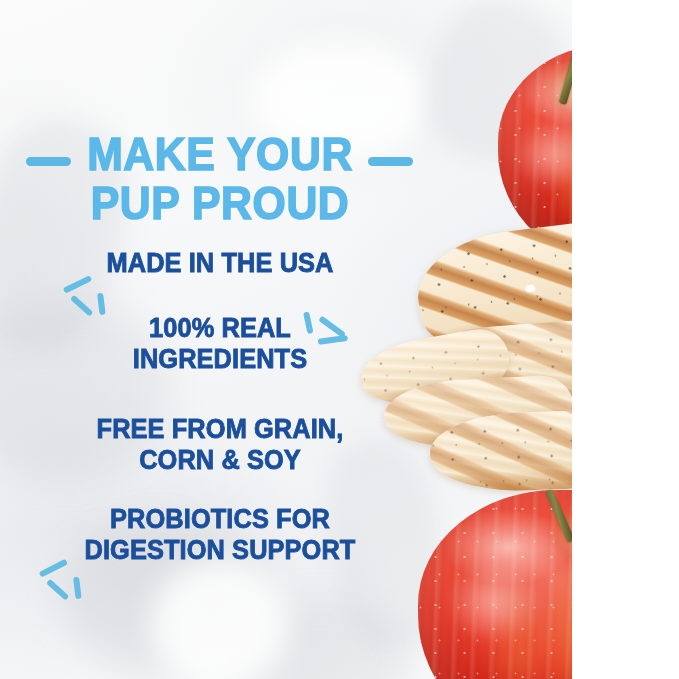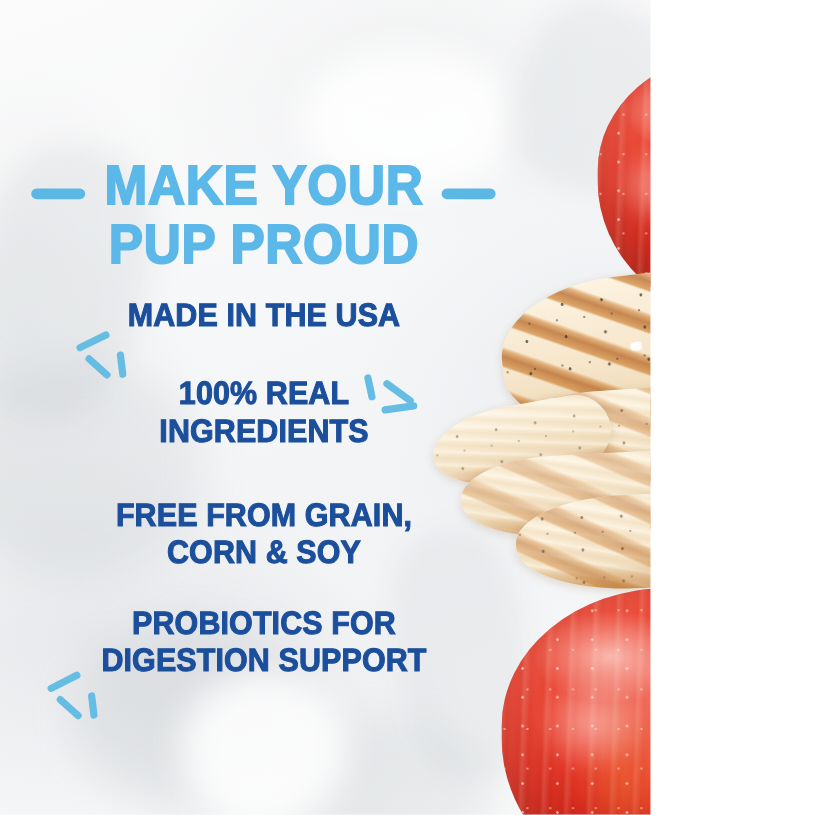--- a/index.html
+++ b/index.html
@@ -8,20 +8,21 @@
     padding: 0;
     background: #ffffff;
   }
   #poster {
     position: relative;
     width: 542px;
     height: 679px;
     overflow: hidden;
     background: #f7f8f8;
     font-family: "Liberation Sans", sans-serif;
+    padding-left: 30px;
     -webkit-font-smoothing: antialiased;
   }
 
   
   .bg-base {
     position: absolute;
     inset: 0;
     background:
       radial-gradient(ellipse 300px 220px at 14% 78%, rgba(196,201,206,0.26), rgba(196,201,206,0) 70%),
       radial-gradient(ellipse 240px 180px at 40% 88%, rgba(188,194,200,0.22), rgba(188,194,200,0) 72%),

